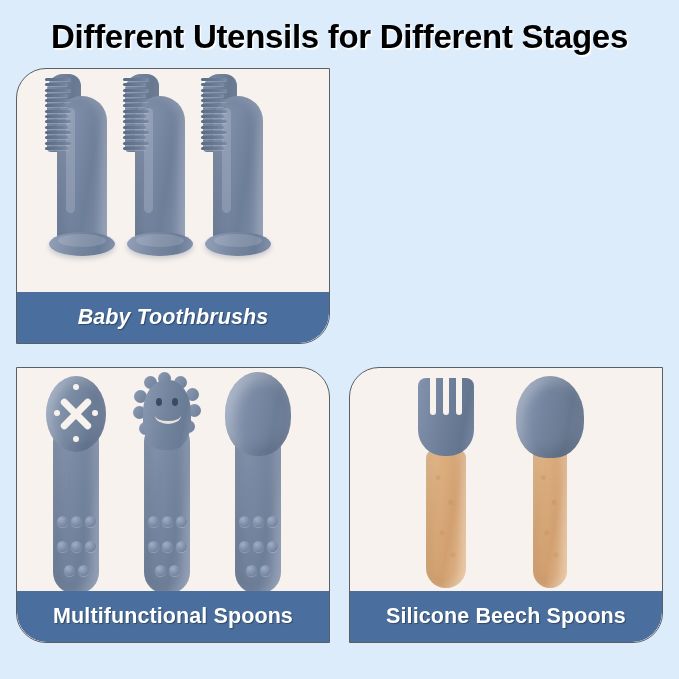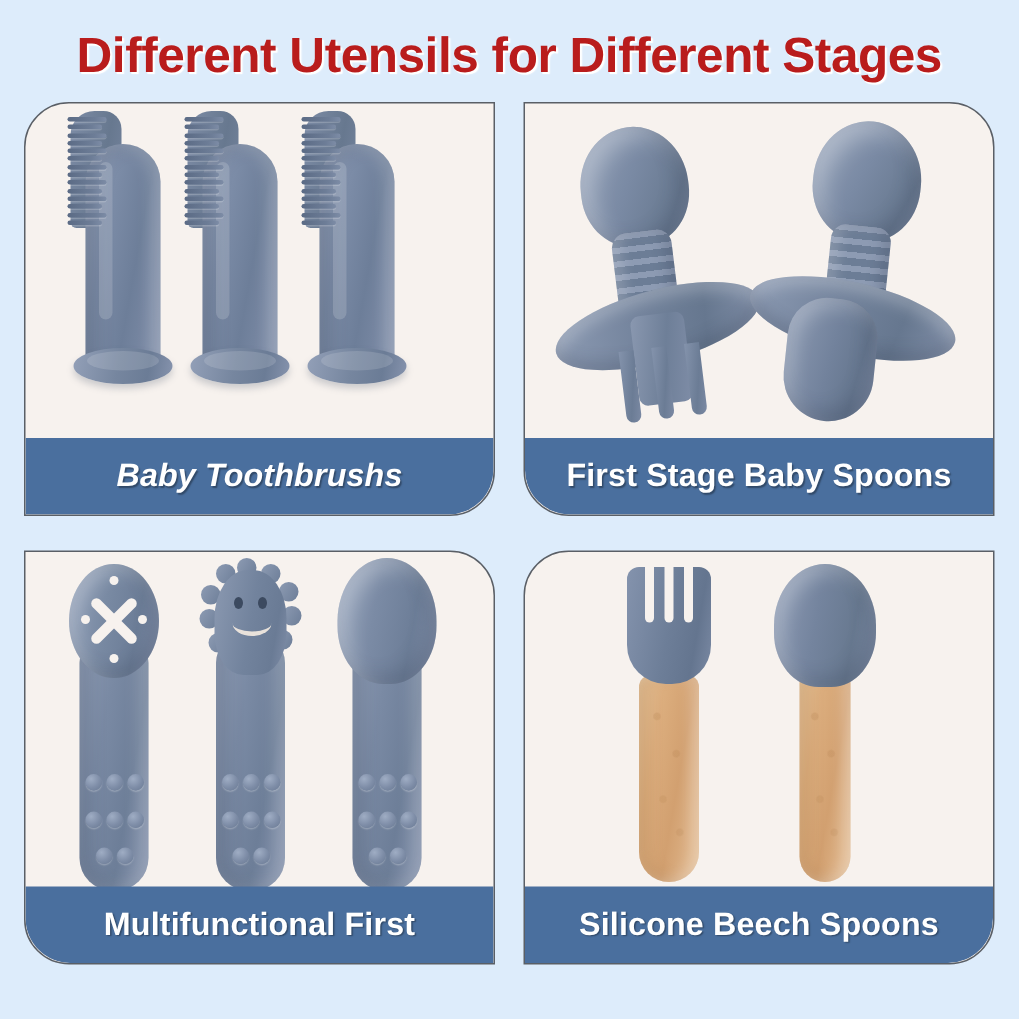--- a/index.html
+++ b/index.html
@@ -11,21 +11,21 @@
     position:relative;
   }
   #page{position:absolute;inset:0;}
 
   
   .title{
     position:absolute;left:0;top:18px;width:679px;
     text-align:center;
     font-size:33px;font-weight:bold;
     letter-spacing:-0.3px;
-    color:#b91c1c;
+    color:#000000;
     text-shadow:1px 1px 0 #ffffff, 1.5px 1.5px 1px rgba(255,255,255,.85);
     white-space:nowrap;
   }
 
   
   .panel{
     position:absolute;
     background:#f7f2ee;
     border:1px solid #5a5f66;
     box-sizing:border-box;
@@ -310,45 +310,20 @@
             <i></i>
             <i></i>
         </div>
         <div class="base"></div>
       </div>
 
     </div>
     <div class="label lb-tl">Baby Toothbrushs</div>
   </div>
 
-  <div class="panel p-tr">
-    <div class="stage">
-
-      <div class="fs" style="left:14px;top:12px;transform:rotate(-7deg);">
-        <div class="knob" style="left:30px;top:2px;"></div>
-        <div class="neck" style="left:46px;top:72px;"></div>
-        <div class="guard" style="left:0;top:112px;transform:rotate(-8deg);"></div>
-        <div class="stem" style="left:52px;top:128px;"></div>
-        <div class="tines" style="left:42px;top:150px;">
-          <i></i>
-            <i></i>
-            <i></i>
-        </div>
-      </div>
-
-      <div class="fs" style="left:152px;top:10px;transform:rotate(6deg);">
-        <div class="knob" style="left:34px;top:2px;"></div>
-        <div class="neck" style="left:50px;top:72px;"></div>
-        <div class="guard" style="left:0;top:110px;transform:rotate(7deg);"></div>
-        <div class="bowl" style="left:28px;top:122px;"></div>
-      </div>
-
-    </div>
-    <div class="label lb-tr">First Stage Baby Spoons</div>
-  </div>
 
   <div class="panel p-bl">
     <div class="stage">
 
       <div class="ms" style="left:22px;top:2px;">
         <div class="neck2"></div>
         <div class="handle"></div>
         <div class="head-oval"></div>
         <div class="xcut">
           <i></i>
@@ -412,21 +387,21 @@
             <i></i>
             <i></i>
             <i></i>
             <i></i>
             <i></i>
             <i></i>
         </div>
       </div>
 
     </div>
-    <div class="label lb-bl">Multifunctional First</div>
+    <div class="label lb-bl">Multifunctional Spoons</div>
   </div>
 
   <div class="panel p-br">
     <div class="stage">
 
       <div class="bw" style="left:48px;top:4px;">
         <div class="wood"></div>
         <div class="bw-fork-head">
           <span class="slot"></span>
             <span class="slot"></span>

